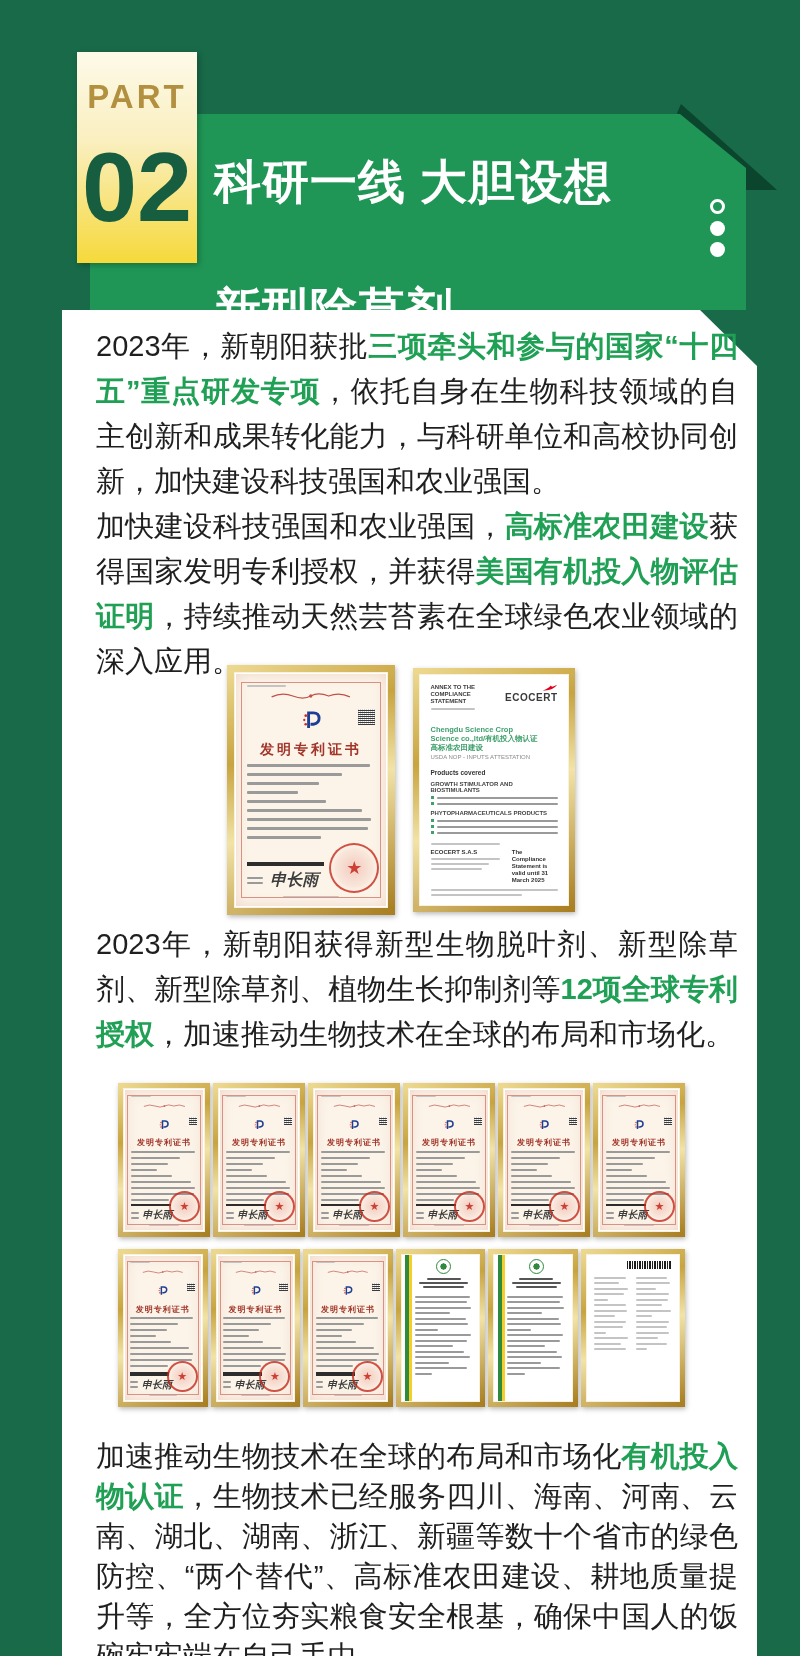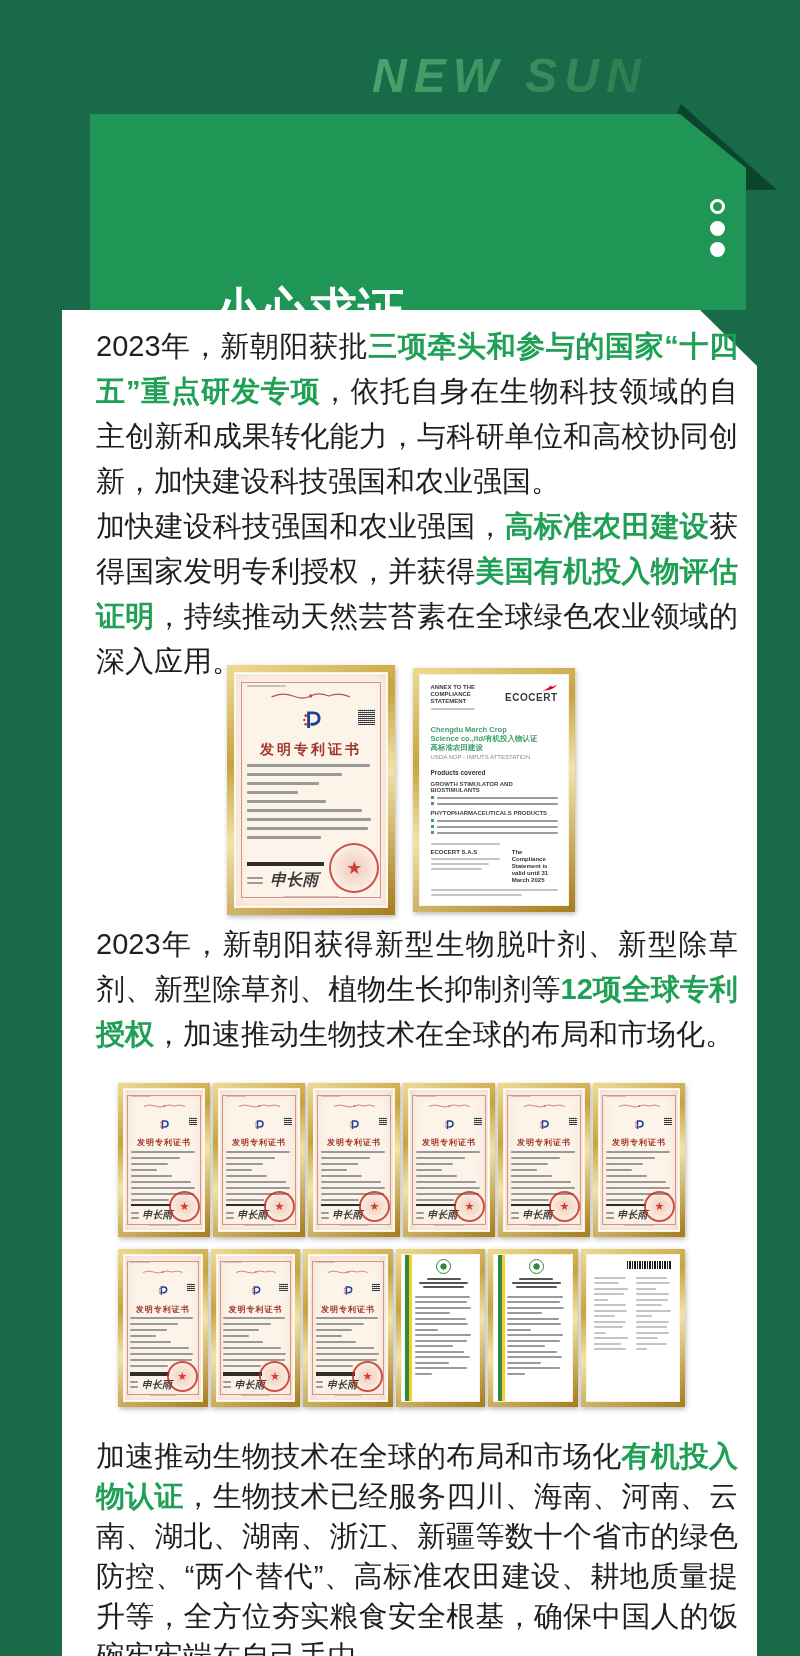--- a/index.html
+++ b/index.html
@@ -129,27 +129,30 @@
   .doc-barcode{width:58%;height:8px;margin-left:auto;
     background:repeating-linear-gradient(90deg,#1c1c1c 0 1px,transparent 1px 2px,#1c1c1c 2px 4px,transparent 4px 5px);}
   .doc-cols{display:flex;gap:8%;margin-top:8px;flex:1;}
   .doc-col{flex:1;display:flex;flex-direction:column;gap:3.5px;}
 </style>
 </head>
 <body>
 
 <div class="page">
 
-  <div class="watermark">NEW SUN</div>
   <div class="corner-fold"></div>
   <div class="title-panel"></div>
 
-
-  <div class="hero-title"><br>
-    <span>小心求证</span></div>
+  <div class="part-badge">
+    <div class="part-label">PART</div>
+    <div class="part-number">02</div>
+  </div>
+
+  <div class="hero-title"><span>科研一线  大胆设想</span><br>
+    <span>新型除草剂</span></div>
 
   <div class="dot hollow"></div>
   <div class="dot f1"></div>
   <div class="dot f2"></div>
 
   <div class="card"></div>
 
   <div class="para" id="para-block1">
     <p><span>2023年，新朝阳获批</span><b class="hl">三项牵头和参与的国家“十四五”重点研发专项</b><span>，依托自身在生物科技领域的自主创新和成果转化能力，与科研单位和高校协同创新，加快建设科技强国和农业强国。</span></p>
     <p><span>加快建设科技强国和农业强国，</span><b class="hl">高标准农田建设</b><span>获得国家发明专利授权，并获得</span><b class="hl">美国有机投入物评估证明</b><span>，持续推动天然芸苔素在全球绿色农业领域的深入应用。</span></p>
@@ -202,21 +205,21 @@
           <div class="eco-top">
             <div class="eco-annex">ANNEX TO THE COMPLIANCE STATEMENT<div class="bar light" style="width: 60%; margin-top: 3px;"></div></div>
             <div class="eco-brand">
               <svg viewBox="0 0 20 10" class="eco-bird">
                 <path d="M1 8 Q8 6 11 2 Q12 5 19 1 Q13 9 1 8" fill="#e2001a"></path>
               </svg>
               <div>ECOCERT</div>
             </div>
           </div>
           <div class="eco-company">
-            <div>Chengdu March Crop</div>
+            <div>Chengdu Science Crop</div>
             <div>Science co.,ltd/有机投入物认证</div>
             <div>高标准农田建设</div>
           </div>
           <div class="eco-usda">USDA NOP - INPUTS ATTESTATION</div>
           <div class="eco-products">Products covered</div>
           <div class="eco-sec">GROWTH STIMULATOR AND BIOSTIMULANTS</div>
           <div class="eco-bullets">
             <div class="eco-bullet">
               <i></i>
               <div class="bar" style="width: 92%;"></div>

